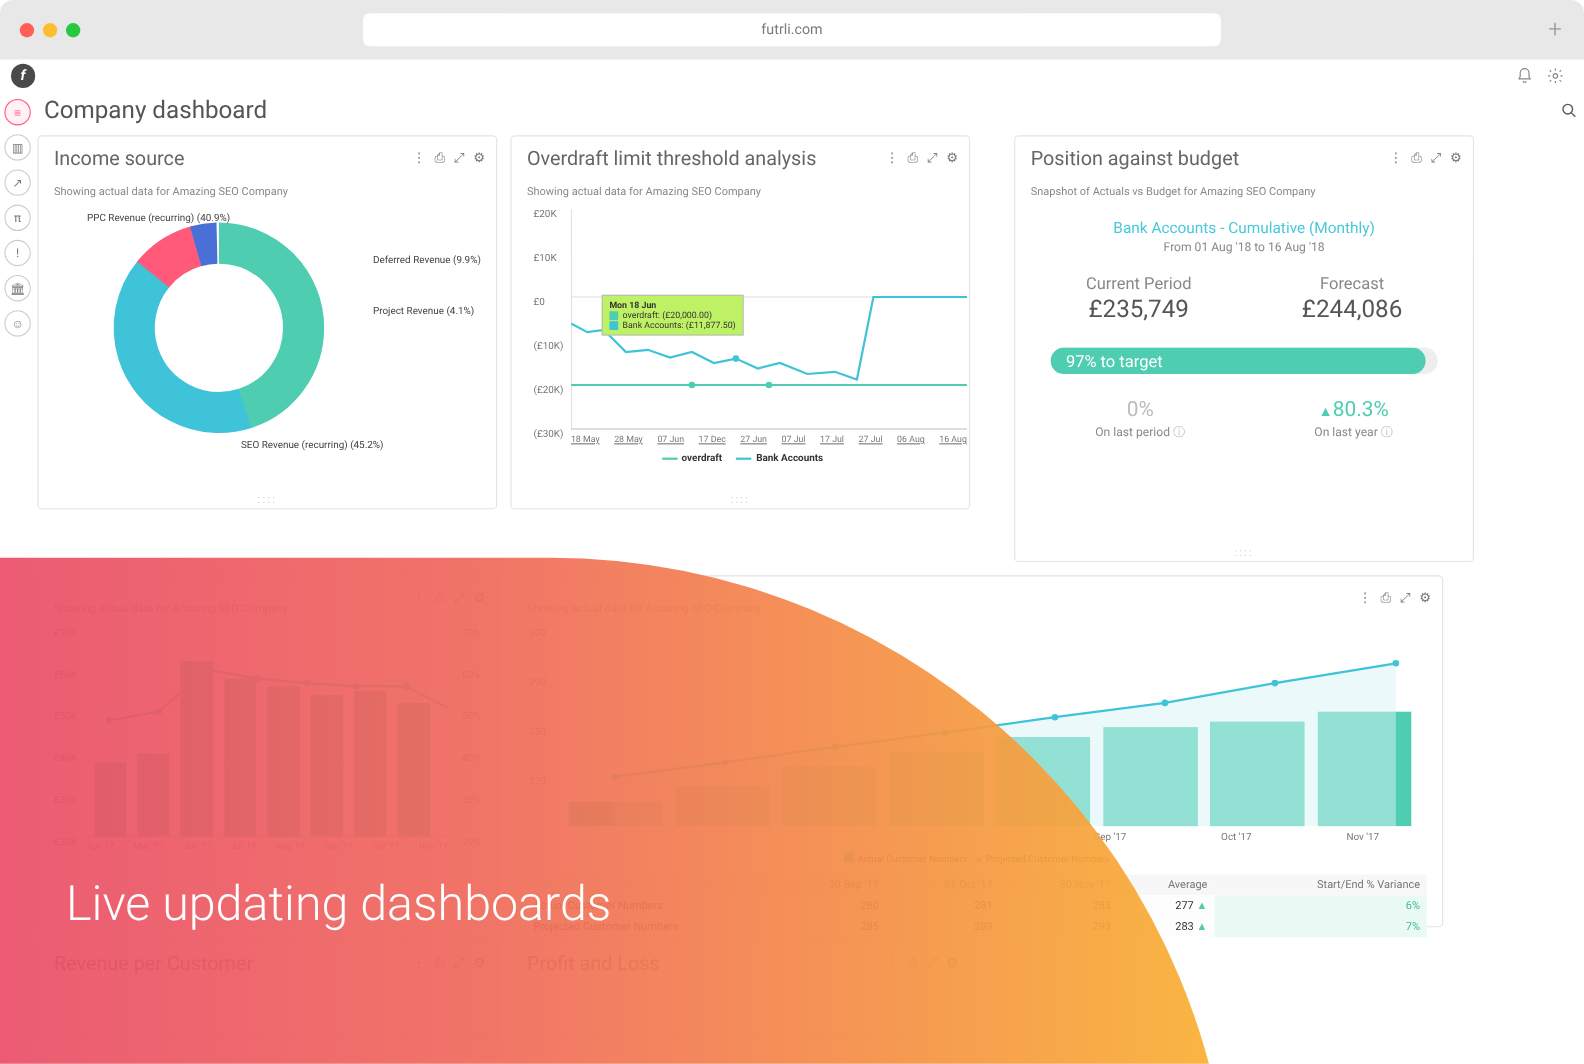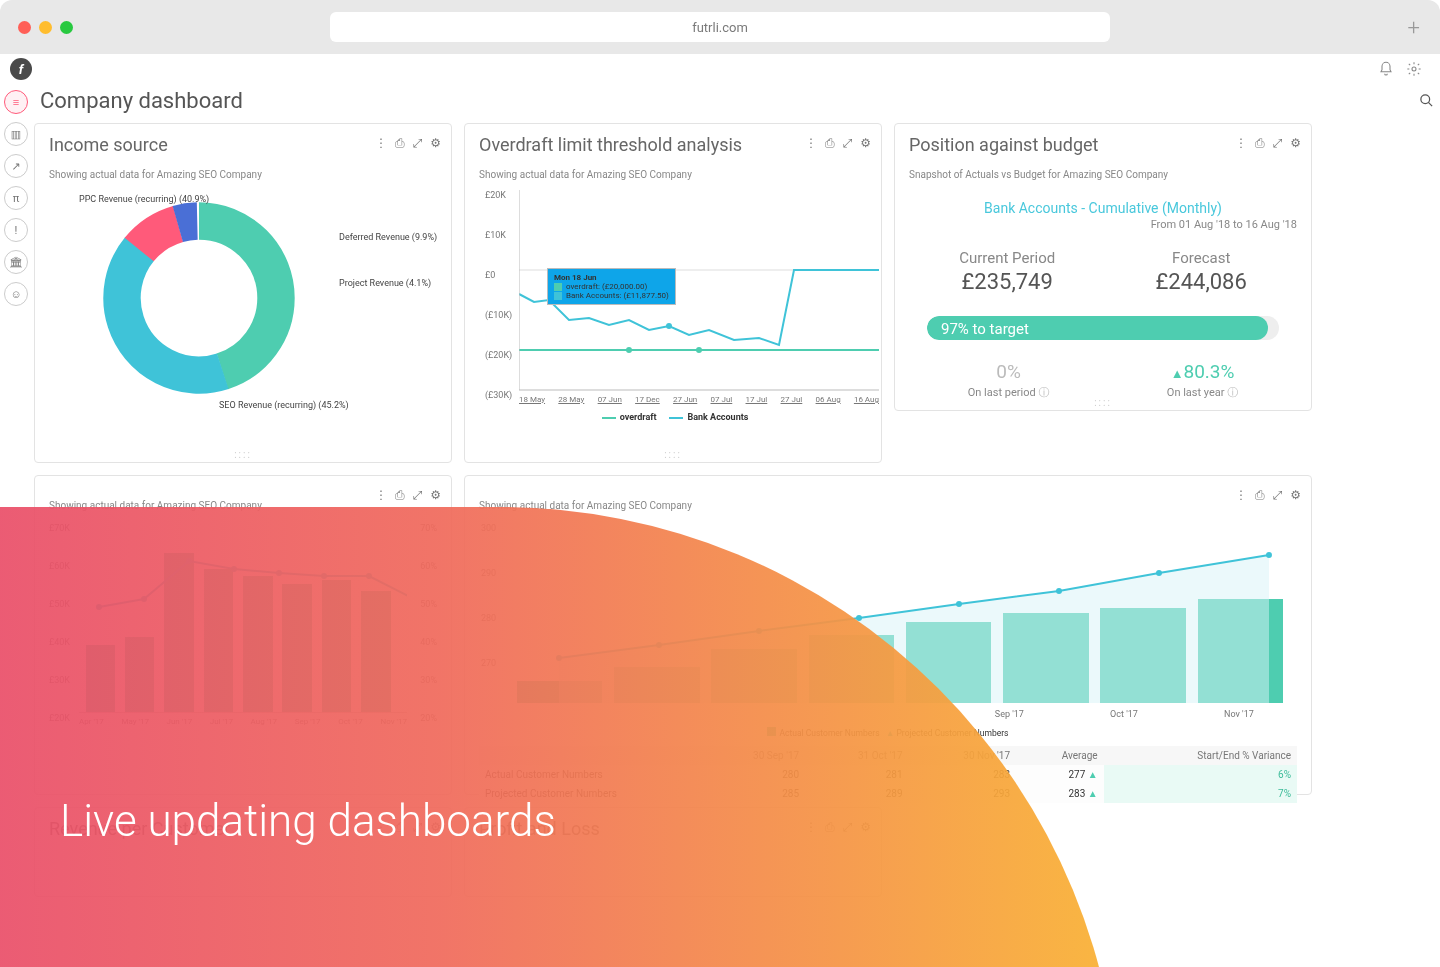--- a/index.html
+++ b/index.html
@@ -36,44 +36,44 @@
 .row { display:flex; gap:12px; }
 .card { border:1px solid #e3e3e3; border-radius:4px; background:#fff; padding:10px 14px 12px 14px; position:relative; }
 .card-title { font-size:18px; color:#666; font-weight:400; }
 .card-sub { font-size:10px; color:#888; margin-top:14px; }
 .card-actions { position:absolute; right:10px; top:12px; display:flex; gap:8px; color:#777; font-size:12px; }
 .card-actions span { cursor:pointer; }
 
 
 .c1 { width:418px; height:340px; }
 .c2 { width:418px; height:340px; }
-.c3 { width:418px; height:288px; }
+.c3 { width:418px; height:388px;margin-left:28px; }
 
 
 .c4 { width:418px; height:320px; }
 .c5 { width:848px; height:320px; }
 
 
 .donut-wrap { position:relative; display:flex; justify-content:flex-start; padding-left:30px; margin-top:8px; }
 .lbl { position:absolute; font-size:9px; color:#444; white-space:nowrap; }
 
 
 .line-chart { position:relative; margin-top:10px; }
 .y-ticks { position:absolute; left:0; top:0; font-size:9px; color:#777; }
 .y-tick { position:absolute; left:0; }
 .x-ticks { position:absolute; bottom:-14px; left:34px; right:0; display:flex; justify-content:space-between; font-size:8px; color:#777;text-decoration:underline; }
 .legend { text-align:center; font-size:9px; margin-top:22px; color:#333; }
 .legend .swatch { display:inline-block; width:14px; height:2px; vertical-align:middle; margin:0 4px; }
-.tooltip-box { position:absolute; border:1px solid #bbb; background:#0ea5e9; font-size:8px; padding:4px 6px; left:62px; top:78px; }
+.tooltip-box { position:absolute; border:1px solid #bbb; background:#bef264; font-size:8px; padding:4px 6px; left:62px; top:78px; }
 .tooltip-box .sw { display:inline-block; width:8px; height:8px; margin-right:4px; vertical-align:middle; }
 
 
 .budget-body { text-align:center; margin-top:20px; }
 .budget-body .bank-title { color:#49c8dc; font-size:14px; }
-.budget-body .range { color:#888; font-size:11px; margin-top:2px;text-align:right; }
+.budget-body .range { color:#888; font-size:11px; margin-top:2px; }
 .budget-cols { display:flex; justify-content:space-around; margin-top:18px; }
 .budget-cols .lbl2 { color:#888; font-size:15px; }
 .budget-cols .val2 { color:#555; font-size:22px; margin-top:2px; }
 .progress { margin:22px 18px 0 18px; height:24px; border-radius:12px; background:#eee; overflow:hidden; position:relative; }
 .progress-fill { height:100%; background:#4ecdb0; border-radius:12px; }
 .progress-text { position:absolute; left:14px; top:4px; color:#fff; font-size:15px; }
 .stat-row { display:flex; justify-content:space-around; margin-top:20px; }
 .stat { text-align:center; }
 .stat .pct { font-size:19px; color:#bbb; }
 .stat .pct.green { color:#4ecdb0; }

